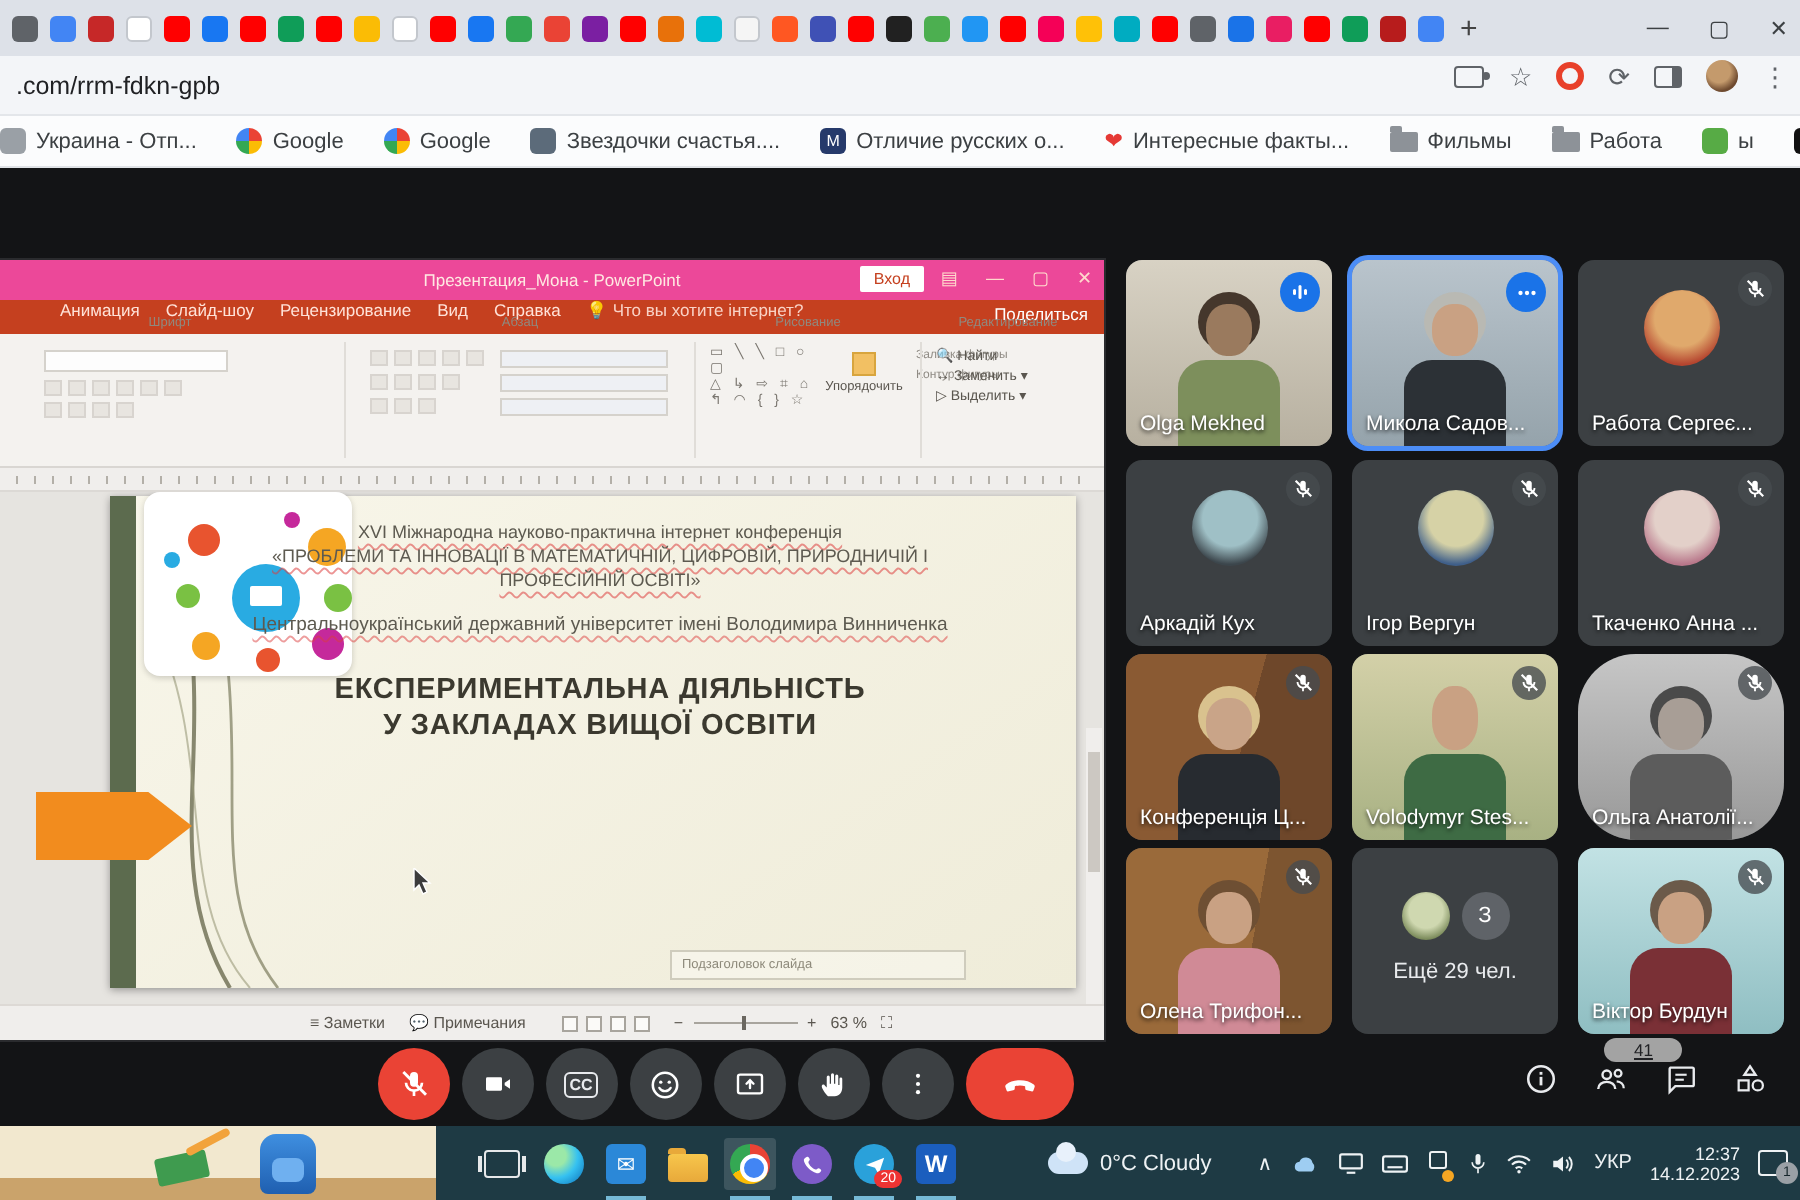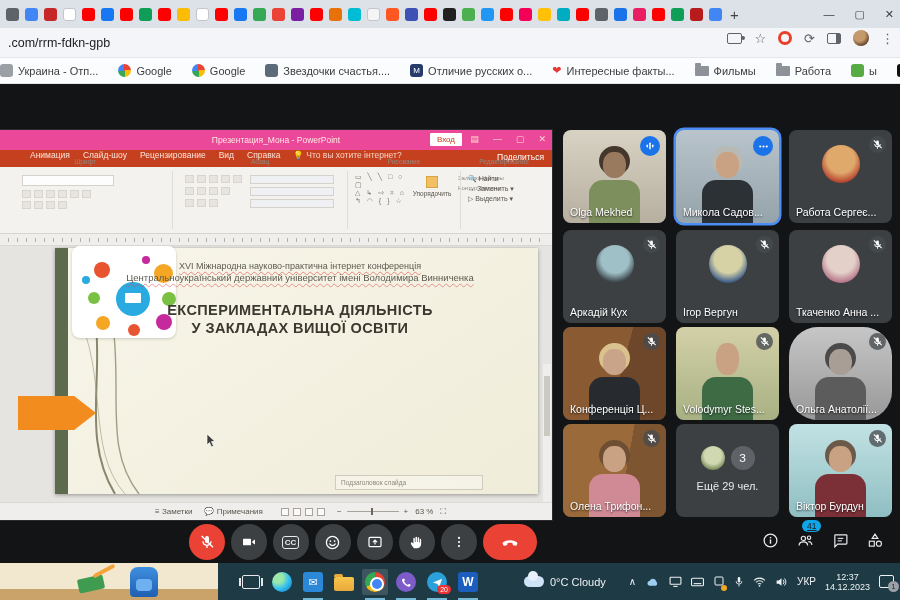--- a/index.html
+++ b/index.html
@@ -47,21 +47,21 @@
   .fauxbtn { width:9px; height:8px; background:#e8e5e0; border:1px solid #d8d4cf; }
   .shapeglyphs { font-size:7px; color:#7a766f; letter-spacing:2px; line-height:8px; }
   .edit-line { font-size:7px; color:#5a564f; line-height:10px; }
   #ppt-ruler { left:0; top:104px; width:552px; height:12px; background:#f0eeec; border-bottom:1px solid #dcd9d5; }
   #ppt-ruler .ticks { margin:4px 8px 0; height:4px; background:repeating-linear-gradient(90deg,#b3afa8 0 1px,transparent 1px 9px); }
   #ppt-canvas { left:0; top:116px; width:552px; height:256px; background:#e6e4e0; overflow:hidden; }
   #slide { left:55px; top:2px; width:483px; height:246px; background:linear-gradient(145deg,#f8f6ea, #efecd9); box-shadow:0 1px 4px rgba(0,0,0,.35); }
   #slide-stripe { left:0; top:0; width:13px; height:246px; background:#5c6b4e; }
   #slide-texts { left:115px; top:14px; width:370px; text-align:center; color:#5d5a50; }
   .sl-small { font-size:9px; line-height:12px; text-decoration:underline wavy rgba(220,60,60,.55) 1px; text-underline-offset:2px; }
-  .sl-mid { font-size:9.5px; line-height:12.5px; text-decoration:underline wavy rgba(220,60,60,.5) 1px; text-underline-offset:2px; }
+  .sl-mid { font-size:9.5px; line-height:12.5px; margin-top:11px; text-decoration:underline wavy rgba(220,60,60,.5) 1px; text-underline-offset:2px; }
   .sl-head { font-size:14.5px; line-height:18px; font-weight:bold; color:#3b392f; margin-top:16px; letter-spacing:.4px; }
   #infopanel { left:72px; top:0px; width:104px; height:92px; background:#fff; border-radius:8px; box-shadow:0 1px 3px rgba(0,0,0,.18); }
   .infodot { position:absolute; border-radius:50%; }
   #laptop { position:absolute; width:16px; height:10px; background:#fff; border-radius:1px; }
   #orange-arrow { left:18px; top:150px; width:78px; height:34px; background:#f28c1e; clip-path:polygon(0 0,72% 0,100% 50%,72% 100%,0 100%); }
   #subtitle-ph { left:335px; top:229px; width:148px; height:15px; border:1px solid #cfccbd; background:rgba(255,255,255,.35); font-size:6.5px; color:#8d897a; padding:3px 0 0 5px; }
   #cursor { left:206px; top:188px; }
   #ppt-scroll { left:543px; top:118px; width:8px; height:252px; background:#f0eeec; }
   #ppt-scroll .thumb { margin:12px 1px 0; width:6px; height:60px; background:#ccc8c2; }
   #ppt-status { left:0; top:372px; width:552px; height:18px; background:#f0eeec; border-top:1px solid #ddd9d5; display:flex; align-items:center; font-size:8px; color:#5a564f; }
@@ -87,21 +87,21 @@
   .ov-label { position:absolute; left:0; right:0; top:56px; text-align:center; color:#e8eaed; font-size:11px; }
 
   
   #ctrlbar { left:190px; top:521px; width:345px; height:42px; display:flex; gap:6px; align-items:center; justify-content:center; }
   .cbtn { width:36px; height:36px; border-radius:50%; background:#3c4043; display:flex; align-items:center; justify-content:center; flex:0 0 auto; }
   .cbtn.red { background:#ea4335; }
   .cbtn.end { width:54px; border-radius:18px; }
   .cc-box { border:1.5px solid #e8eaed; border-radius:3px; color:#e8eaed; font-size:8px; font-weight:bold; padding:1px 2px; }
   #rightbar { left:762px; top:524px; width:132px; height:36px; display:flex; gap:17px; align-items:center; }
   .ricon { position:relative; color:#e8eaed; }
-  #count-badge { position:absolute; top:-12px; left:6px; background:#0ea5e9; color:#202124; font-size:8.5px; border-radius:8px; padding:1px 5px;text-decoration:underline; }
+  #count-badge { position:absolute; top:-12px; left:6px; background:#a3a3a3; color:#202124; font-size:8.5px; border-radius:8px; padding:1px 15px;text-decoration:underline; }
 
   
   #taskbar { left:0; top:563px; width:900px; height:37px; background:#1e3a44; }
   #tb-widget { left:0; top:0; width:218px; height:37px; background:linear-gradient(180deg,#f2e8cf 0 70%, #caa36b 70%); overflow:hidden; }
   #w-book { position:absolute; left:78px; top:14px; width:26px; height:14px; background:#3f9b4f; transform:rotate(-12deg); border-radius:2px; }
   #w-pencil { position:absolute; left:92px; top:6px; width:24px; height:4px; background:#f2a33c; transform:rotate(-28deg); border-radius:2px; }
   #w-pack { position:absolute; left:130px; top:4px; width:28px; height:30px; background:linear-gradient(180deg,#3f8fe0,#1f5fb0); border-radius:8px 8px 4px 4px; }
   #w-pack::after { content:""; position:absolute; left:6px; top:12px; width:16px; height:12px; background:#6fb0f0; border-radius:4px; }
   .tkicon { position:absolute; top:6px; width:26px; height:26px; display:flex; align-items:center; justify-content:center; border-radius:2px; }
   .tkicon.running::after { content:""; position:absolute; bottom:-5px; left:3px; right:3px; height:2px; background:#76b9d6; }
@@ -119,21 +119,21 @@
   #tv-ic::after { content:""; position:absolute; right:-4px; top:2px; width:2px; height:8px; background:#e6e8ea; }
   #fold-ic { width:20px; height:14px; background:linear-gradient(180deg,#f7c64c,#e8a93a); border-radius:2px; position:relative; margin-top:3px; }
   #fold-ic::before { content:""; position:absolute; left:0; top:-3px; width:9px; height:3px; background:#e8a93a; border-radius:2px 2px 0 0; }
   .numbadge { position:absolute; right:-4px; bottom:-2px; background:#e33; color:#fff; font-size:7px; border-radius:7px; padding:0 3px; line-height:9px; }
   #tray { position:absolute; right:0; top:0; height:37px; display:flex; align-items:center; gap:9px; color:#eef2f4; padding-right:6px; }
   #weather { display:flex; align-items:center; gap:6px; font-size:11px; margin-right:14px; }
   .cloud { width:20px; height:11px; background:#cfe3f7; border-radius:8px; position:relative; }
   .cloud::before { content:""; position:absolute; left:4px; top:-5px; width:10px; height:10px; border-radius:50%; background:#e8f1fb; }
   .trayglyph { font-size:10px; }
   #lang { font-size:10px; }
-  #clock { font-size:9px; text-align:center; line-height:10px; }
+  #clock { font-size:9px; text-align:right; line-height:10px; }
   #notif { position:relative; width:15px; height:13px; border:1.3px solid #eef2f4; border-radius:2px; }
   #notif .numb { position:absolute; right:-6px; bottom:-5px; width:11px; height:11px; border-radius:50%; background:#9aa0a6; color:#16262c; font-size:7px; display:flex; align-items:center; justify-content:center; }
 </style>
 </head>
 <body>
 
 <div id="stage">
 
   <div id="tabstrip" class="abs">
     <div id="favrow" style="display:flex;align-items:center;">
@@ -374,20 +374,21 @@
             <div class="infodot" style="left: 8px; top: 38px; width: 12px; height: 12px; background: rgb(122, 193, 67);"></div>
             <div class="infodot" style="left: 16px; top: 62px; width: 14px; height: 14px; background: rgb(245, 166, 35);"></div>
             <div class="infodot" style="left: 48px; top: 70px; width: 12px; height: 12px; background: rgb(232, 84, 47);"></div>
             <div class="infodot" style="left: 2px; top: 22px; width: 8px; height: 8px; background: rgb(41, 171, 226);"></div>
             <div class="infodot" style="left: 62px; top: 2px; width: 8px; height: 8px; background: rgb(197, 41, 155);"></div>
           </div>
         </div>
       <div id="orange-arrow" class="abs"></div>
       <div id="slide-texts" class="abs">
         <div class="sl-small">XVI Міжнародна науково-практична інтернет конференція</div>
+        <div class="sl-small" style="text-transform:none;">«ПРОБЛЕМИ ТА ІННОВАЦІЇ В МАТЕМАТИЧНІЙ, ЦИФРОВІЙ, ПРИРОДНИЧІЙ І ПРОФЕСІЙНІЙ ОСВІТІ»</div>
         <div class="sl-mid">Центральноукраїнський державний університет імені Володимира Винниченка</div>
         <div class="sl-head">ЕКСПЕРИМЕНТАЛЬНА ДІЯЛЬНІСТЬ</div>
         <div class="sl-head" style="margin-top:0;">У ЗАКЛАДАХ ВИЩОЇ ОСВІТИ</div>
       </div>
       <div id="subtitle-ph" class="abs">Подзаголовок слайда</div>
       <svg id="cursor" class="abs" width="10" height="14">
         <polygon points="1,0 1,11 3.5,8.5 5.5,13 7.5,12 5.5,7.5 9,7.5" fill="#3c3c3c" stroke="#fff" stroke-width=".7"></polygon>
       </svg>
       <div id="ppt-scroll" class="abs">
           <div class="thumb"></div>

